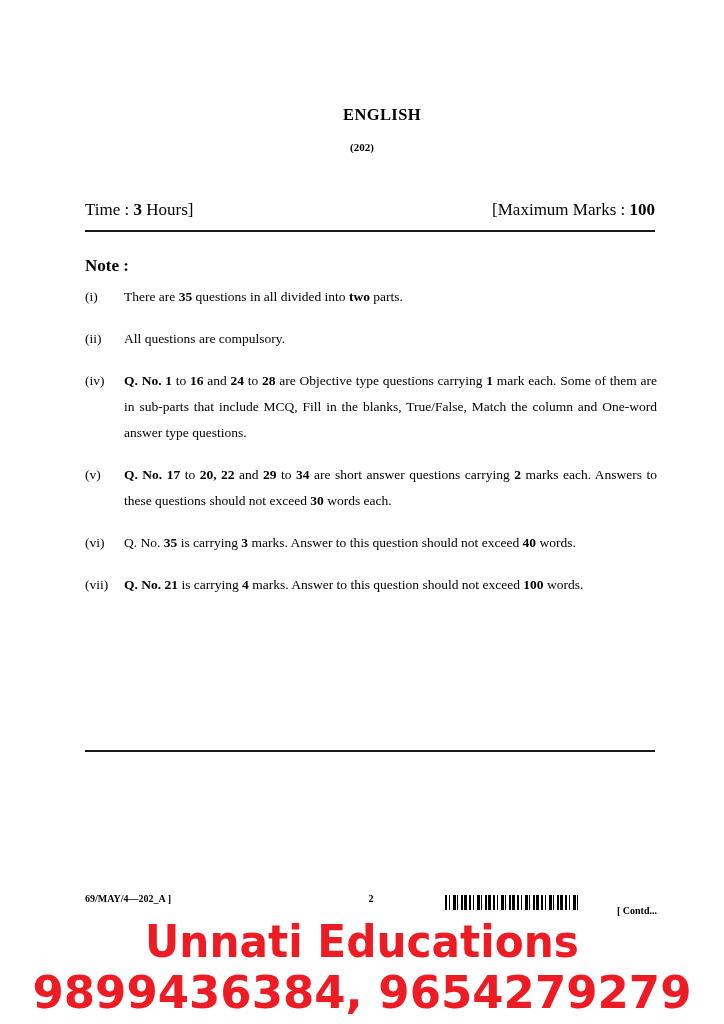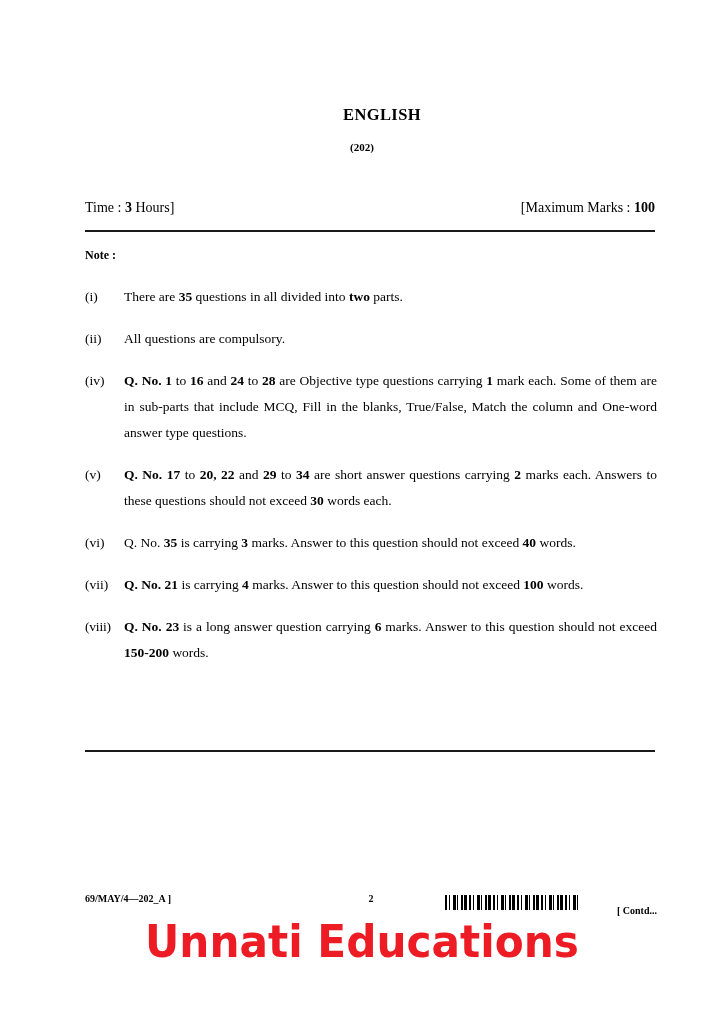--- a/index.html
+++ b/index.html
@@ -48,42 +48,42 @@
 
   
   .meta-row {
     position: absolute;
     left: 85px;
     top: 200px;
     width: 570px;
     display: flex;
     justify-content: space-between;
     align-items: baseline;
-    font-size: 14px;
+    font-size: 17px;
   }
   .meta-left, .meta-right { white-space: nowrap; }
   b, .b { font-weight: bold; }
 
   
   .rule {
     position: absolute;
     left: 85px;
     width: 570px;
     height: 0;
     border-top: 2px solid #1a1a1a;
   }
   .rule-top { top: 230px; }
   .rule-bottom { top: 750px; }
 
   
   .note-label {
     position: absolute;
     left: 85px;
-    top: 248px;
-    font-size: 12px;
+    top: 256px;
+    font-size: 17px;
     font-weight: bold;
     font-family: Liberation Serif, serif;
   }
 
   
   .notes-list {
     position: absolute;
     left: 85px;
     top: 284px;
     width: 572px;
@@ -194,27 +194,27 @@
 
   <div class="note-label">Note :</div>
 
   <div class="notes-list" id="notes-list">
       <div class="note-item"><span class="note-marker">(i)</span><span><span>There are </span><b>35</b><span> questions in all divided into </span><b>two</b><span> parts.</span></span></div>
       <div class="note-item"><span class="note-marker">(ii)</span><span><span>All questions are compulsory.</span></span></div>
       <div class="note-item"><span class="note-marker">(iv)</span><span><b>Q. No. 1</b><span> to </span><b>16</b><span> and </span><b>24</b><span> to </span><b>28</b><span> are Objective type questions carrying </span><b>1</b><span> mark each. Some of them are in sub-parts that include MCQ, Fill in the blanks, True/False, Match the column and One-word answer type questions.</span></span></div>
       <div class="note-item"><span class="note-marker">(v)</span><span><b>Q. No. 17</b><span> to </span><b>20, 22</b><span> and </span><b>29</b><span> to </span><b>34</b><span> are short answer questions carrying </span><b>2</b><span> marks each. Answers to these questions should not exceed </span><b>30</b><span> words each.</span></span></div>
       <div class="note-item"><span class="note-marker">(vi)</span><span><span>Q. No. </span><b>35</b><span> is carrying </span><b>3</b><span> marks. Answer to this question should not exceed </span><b>40</b><span> words.</span></span></div>
       <div class="note-item"><span class="note-marker">(vii)</span><span><b>Q. No. 21</b><span> is carrying </span><b>4</b><span> marks. Answer to this question should not exceed </span><b>100</b><span> words.</span></span></div>
-      <div class="note-item wide"><span class="note-marker">(viii)</span><span><b>Q. No. 23</b><span> is a long answer question carrying </span><b>6</b><span> marks. Answer to this question should not exceed </span><b>150-200</b><span> words.</span></span></div>
     </div>
 
   <div class="rule rule-bottom"></div>
 
   <div class="footer">
     <div class="footer-left">69/MAY/4—202_A ]</div>
     <div class="footer-page">2</div>
     <div class="barcode"></div>
     <div class="footer-right">[ Contd...</div>
   </div>
 
   <div class="stamp stamp-name" style="color: rgb(237, 28, 36);">Unnati Educations</div>
+  <div class="stamp stamp-phone" style="color: rgb(237, 28, 36);">9899436384, 9654279279</div>
 
 </div>
 
 </body></html>

